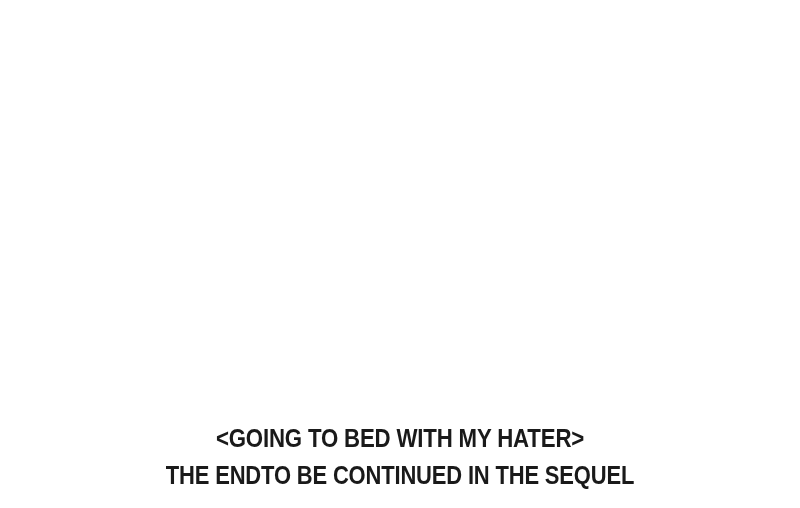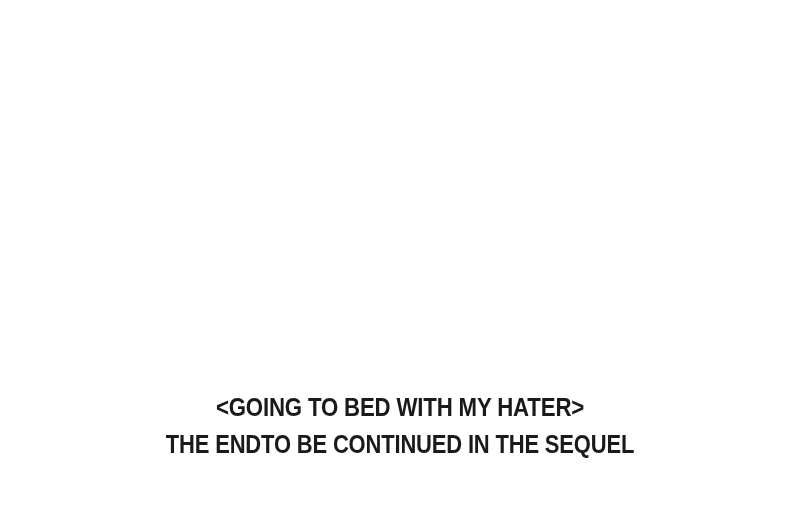--- a/index.html
+++ b/index.html
@@ -15,20 +15,21 @@
     font-family: "Liberation Sans", sans-serif;
     overflow: hidden;
   }
 
   .page {
     position: relative;
     width: 800px;
     height: 408px;
     background: #ffffff;
     box-sizing: border-box;
+    margin-top: 31px;
   }
 
   
   .blank-area {
     position: absolute;
     left: 0;
     top: 0;
     width: 800px;
     height: 390px;
     background: #ffffff;

